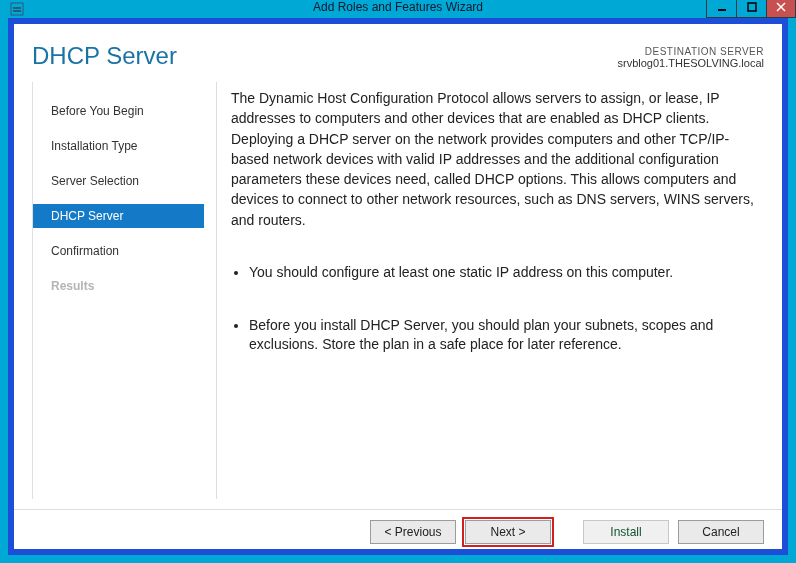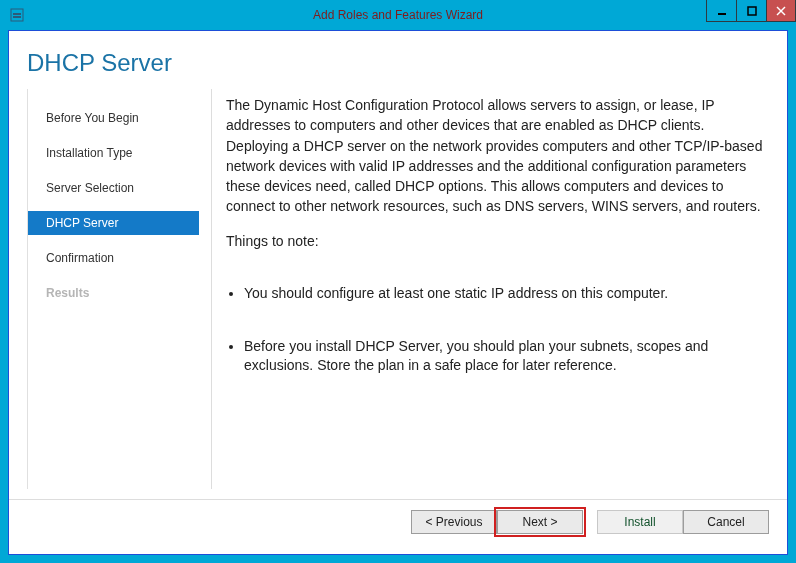--- a/index.html
+++ b/index.html
@@ -12,26 +12,25 @@
     overflow: hidden;
   }
   .window {
     width: 796px;
     height: 563px;
     background: #00a8d6;
     display: flex;
     flex-direction: column;
   }
   .titlebar {
-    height: 30px;
-    background: #00a8d6;
-    display: flex;
-    align-items: center;
+    height: 18px;
+    background: #00a8d6;
+    display: flex;
     position: relative;
-    color: #7f1d1d;
+    color: #0f172a;
   }
   .titlebar .icon {
     width: 18px;
     height: 18px;
     margin-left: 8px;
     display: flex;
     align-items: center;
     justify-content: center;
   }
   .titlebar .title {
@@ -60,21 +59,21 @@
     background: #00a8d6;
     font-size: 11px;
     font-weight: bold;
   }
   .winbtn:last-child { border-right: 1px solid #2e3a40; }
   .winbtn.close { background: #c75050; color: #fff; }
   .client {
     flex: 1;
     margin: 0 8px 8px 8px;
     background: #fff;
-    border: 1px solid #1d4ed8;
+    border: 6px solid #1d4ed8;
     display: flex;
     flex-direction: column;
   }
   .header {
     display: flex;
     padding: 18px 18px 12px 18px;
     align-items: flex-start;
   }
   .page-title {
     color: #1a73a6;
@@ -124,24 +123,24 @@
     font-size: 14px;
     color: #222;
     overflow: auto;
   }
   .content p { margin: 0 0 14px 0; line-height: 1.45; }
   .notehead { margin: 10px 0 8px 0; }
   .content ul { margin: 0; padding-left: 18px; }
   .content li { margin-bottom: 10px; line-height: 1.4; margin-top: 33px; }
   .footer {
     border-top: 1px solid #ddd;
-    padding: 10px 18px 20px 18px;
+    padding: 10px 18px 5px 18px;
     display: flex;
     justify-content: flex-end;
-    gap: 0;
+    gap: 9px;
   }
   .btn {
     min-width: 86px;
     height: 24px;
     border: 1px solid #9c9c9c;
     background: #eaeaea;
     font-size: 12px;
     color: #222;
     display: inline-flex;
     align-items: center;
@@ -184,37 +183,40 @@
             <line x1="9" y1="1" x2="1" y2="9" stroke="#fff" stroke-width="1.5"></line>
           </svg>
       </div>
     </div>
   </div>
 
   <div class="client">
 
     <div class="header">
       <div class="page-title">DHCP Server</div>
+      <div class="dest">
+        <div class="label">DESTINATION SERVER</div>
+        <div class="name">srvblog01.THESOLVING.local</div>
+      </div>
     </div>
 
     <div class="body">
       <div class="nav">
         <div class="nav-item">Before You Begin</div>
         <div class="nav-item">Installation Type</div>
         <div class="nav-item">Server Selection</div>
         <div class="nav-item selected">DHCP Server</div>
         <div class="nav-item">Confirmation</div>
         <div class="nav-item disabled">Results</div>
       </div>
 
       <div class="divider"></div>
 
       <div class="content">
         <p>The Dynamic Host Configuration Protocol allows servers to assign, or lease, IP addresses to computers and other devices that are enabled as DHCP clients. Deploying a DHCP server on the network provides computers and other TCP/IP-based network devices with valid IP addresses and the additional configuration parameters these devices need, called DHCP options. This allows computers and devices to connect to other network resources, such as DNS servers, WINS servers, and routers.</p>
-        <p class="notehead">Things to note:</p>
         <ul>
           <li>You should configure at least one static IP address on this computer.</li>
           <li>Before you install DHCP Server, you should plan your subnets, scopes and exclusions. Store the plan in a safe place for later reference.</li>
         </ul>
       </div>
     </div>
 
     <div class="footer">
       <div class="btn">&lt; Previous</div>
       <div class="btn highlight">Next &gt;</div>

